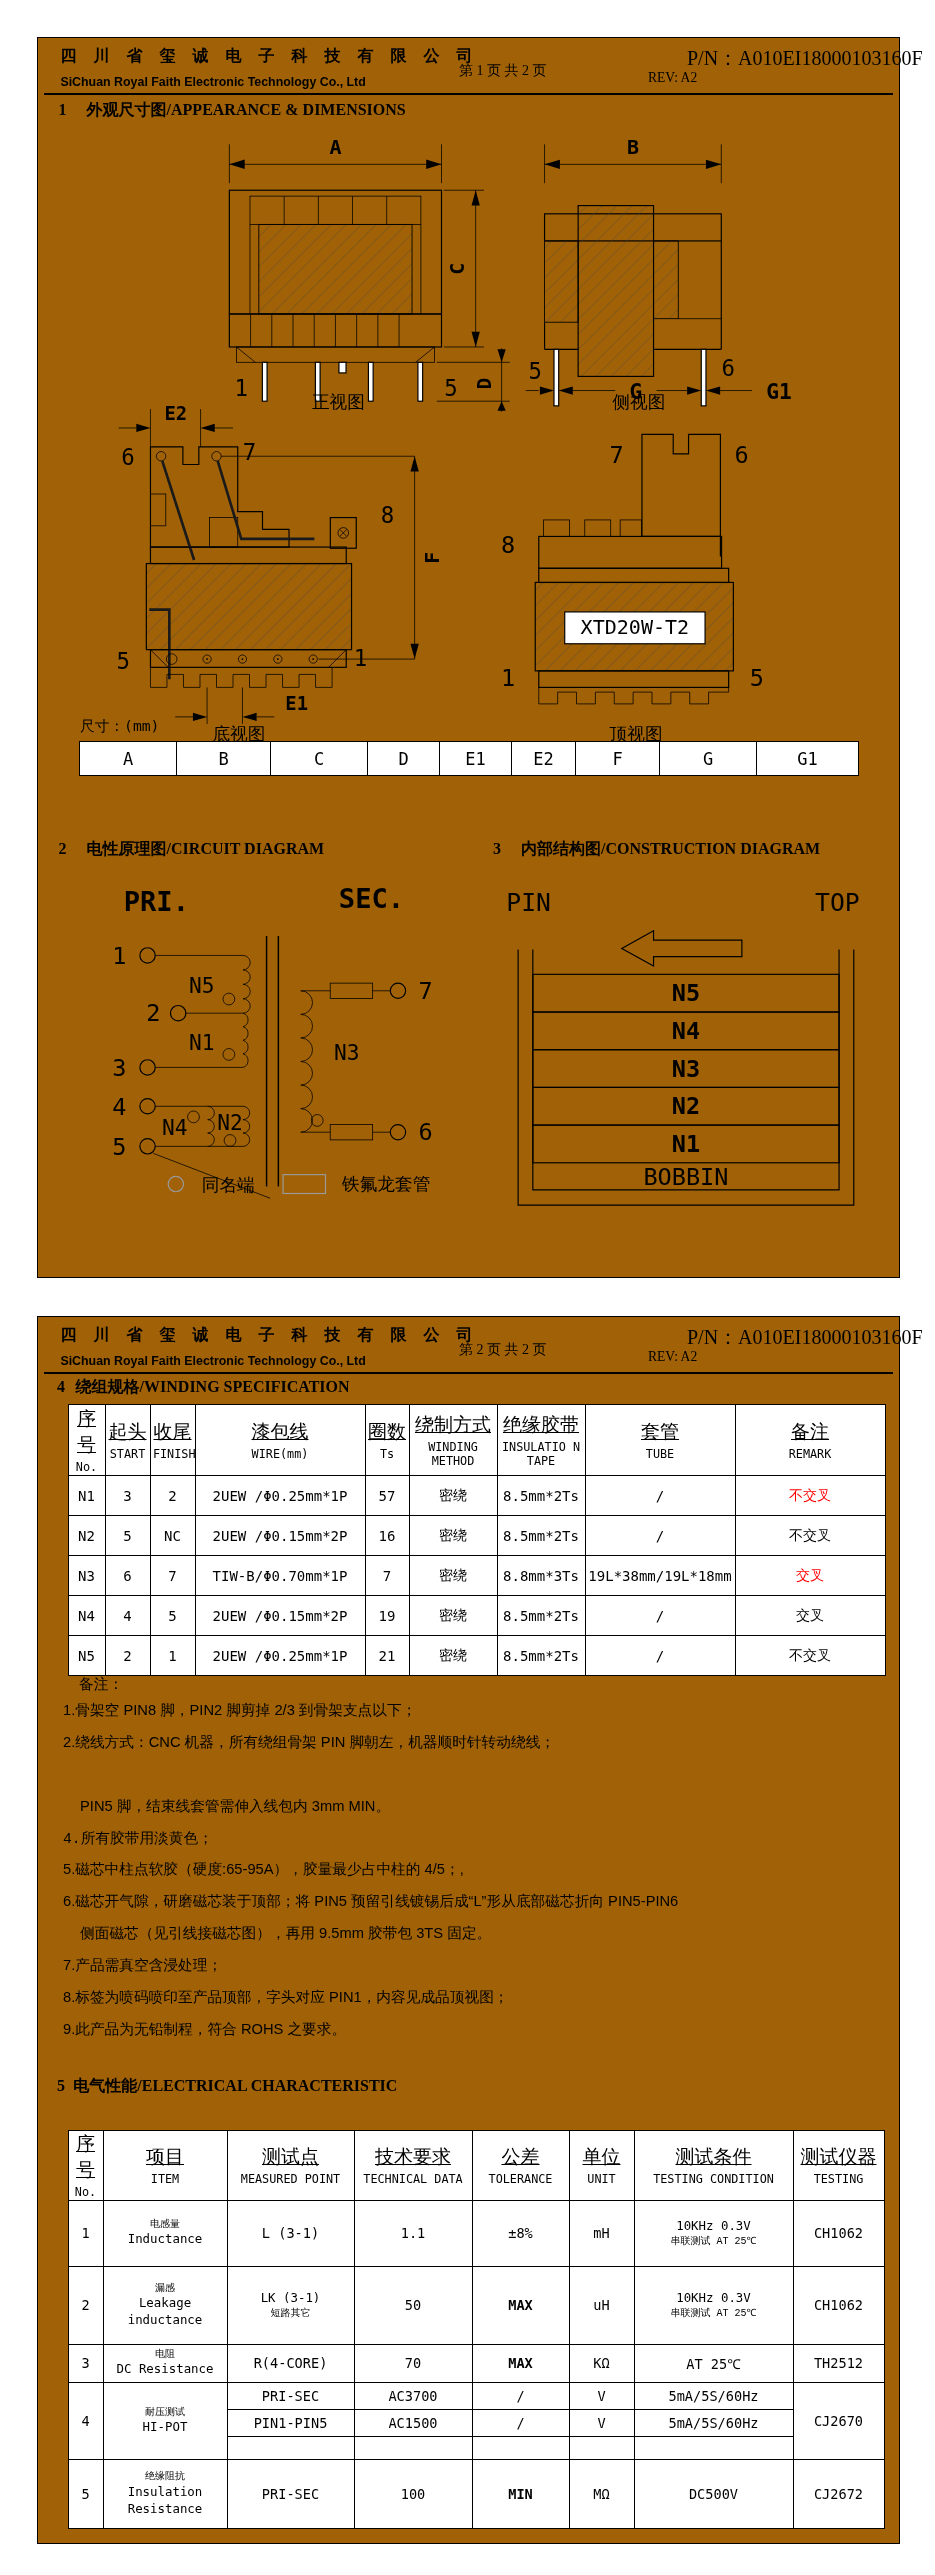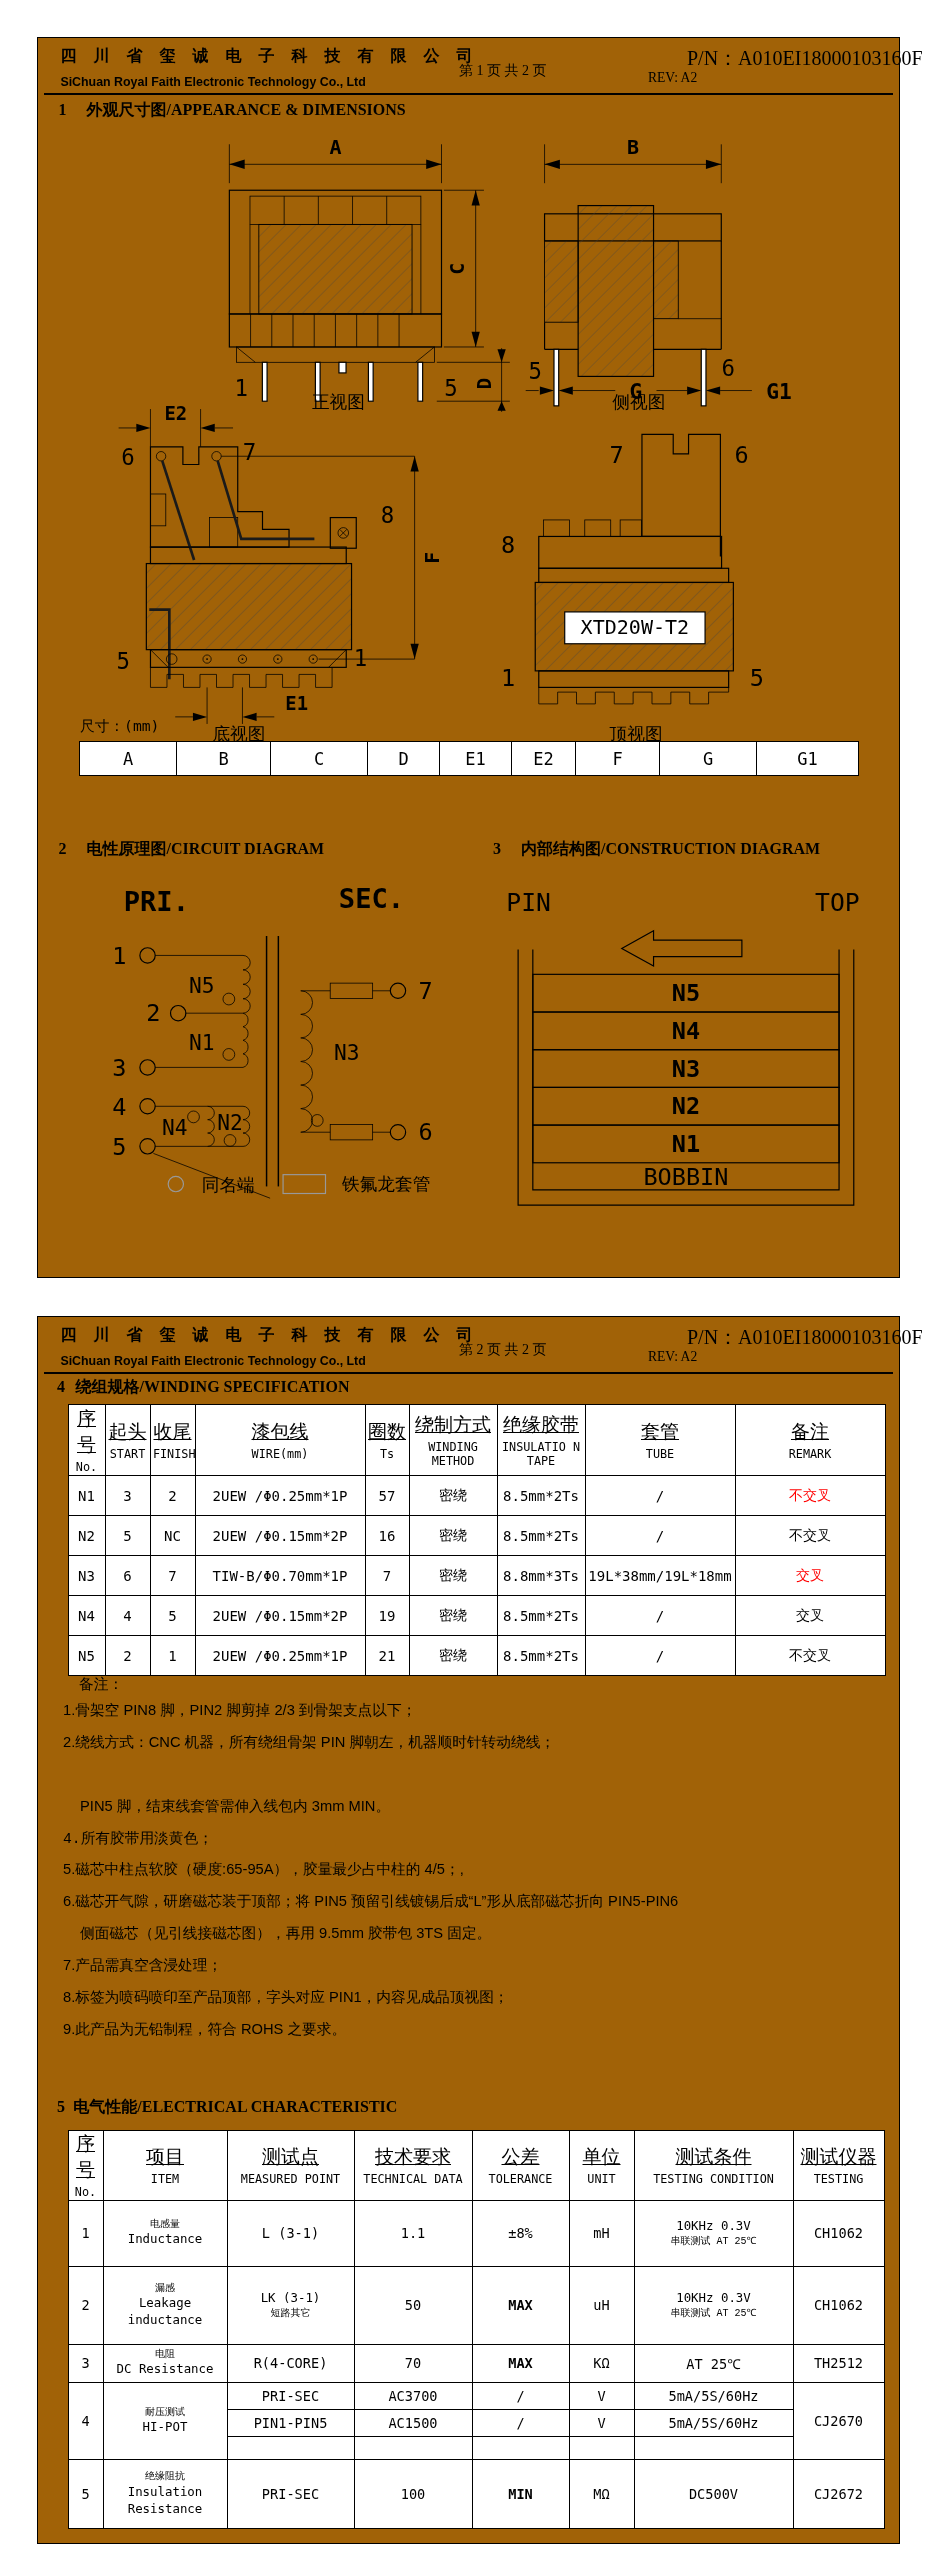--- a/index.html
+++ b/index.html
@@ -481,21 +481,21 @@
   <div class="note-line" style="top:416px;">2.绕线方式：CNC 机器，所有绕组骨架 PIN 脚朝左，机器顺时针转动绕线；</div>
   <div class="note-line indent" style="top:480px;">PIN5 脚，结束线套管需伸入线包内 3mm MIN。</div>
   <div class="note-line" style="top:512px;font-family:Liberation Mono, monospace;">4.所有胶带用淡黄色；</div>
   <div class="note-line" style="top:543px;">5.磁芯中柱点软胶（硬度:65-95A），胶量最少占中柱的 4/5；,</div>
   <div class="note-line" style="top:575px;">6.磁芯开气隙，研磨磁芯装于顶部；将 PIN5 预留引线镀锡后成“L”形从底部磁芯折向 PIN5-PIN6</div>
   <div class="note-line indent" style="top:607px;">侧面磁芯（见引线接磁芯图），再用 9.5mm 胶带包 3TS 固定。</div>
   <div class="note-line" style="top:639px;">7.产品需真空含浸处理；</div>
   <div class="note-line" style="top:671px;">8.标签为喷码喷印至产品顶部，字头对应 PIN1，内容见成品顶视图；</div>
   <div class="note-line" style="top:703px;">9.此产品为无铅制程，符合 ROHS 之要求。</div>
 
-  <div class="sec-title" style="left:19px;top:759px;margin-top:21px;">
+  <div class="sec-title" style="left:19px;top:759px;">
     <span class="num" style="margin-right:8.3px;">5</span><span>电气性能/ELECTRICAL CHARACTERISTIC</span>
   </div>
 
   <table class="etable">
     <colgroup>
         <col style="width:35px">
         <col style="width:124px">
         <col style="width:127px">
         <col style="width:118px">
         <col style="width:97px">

